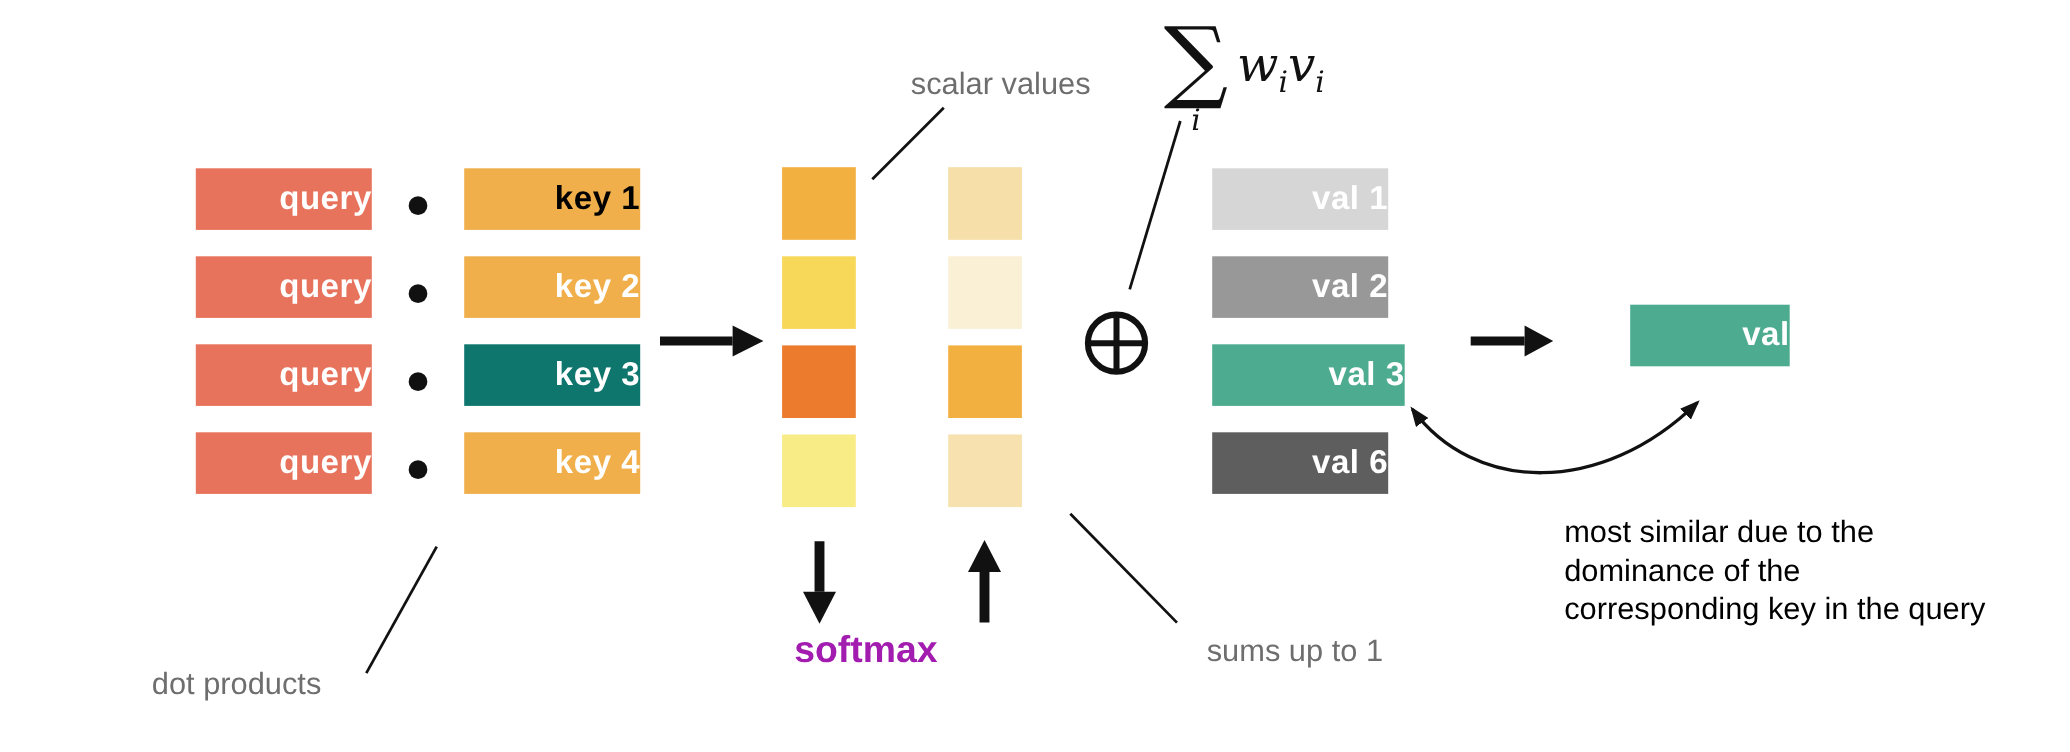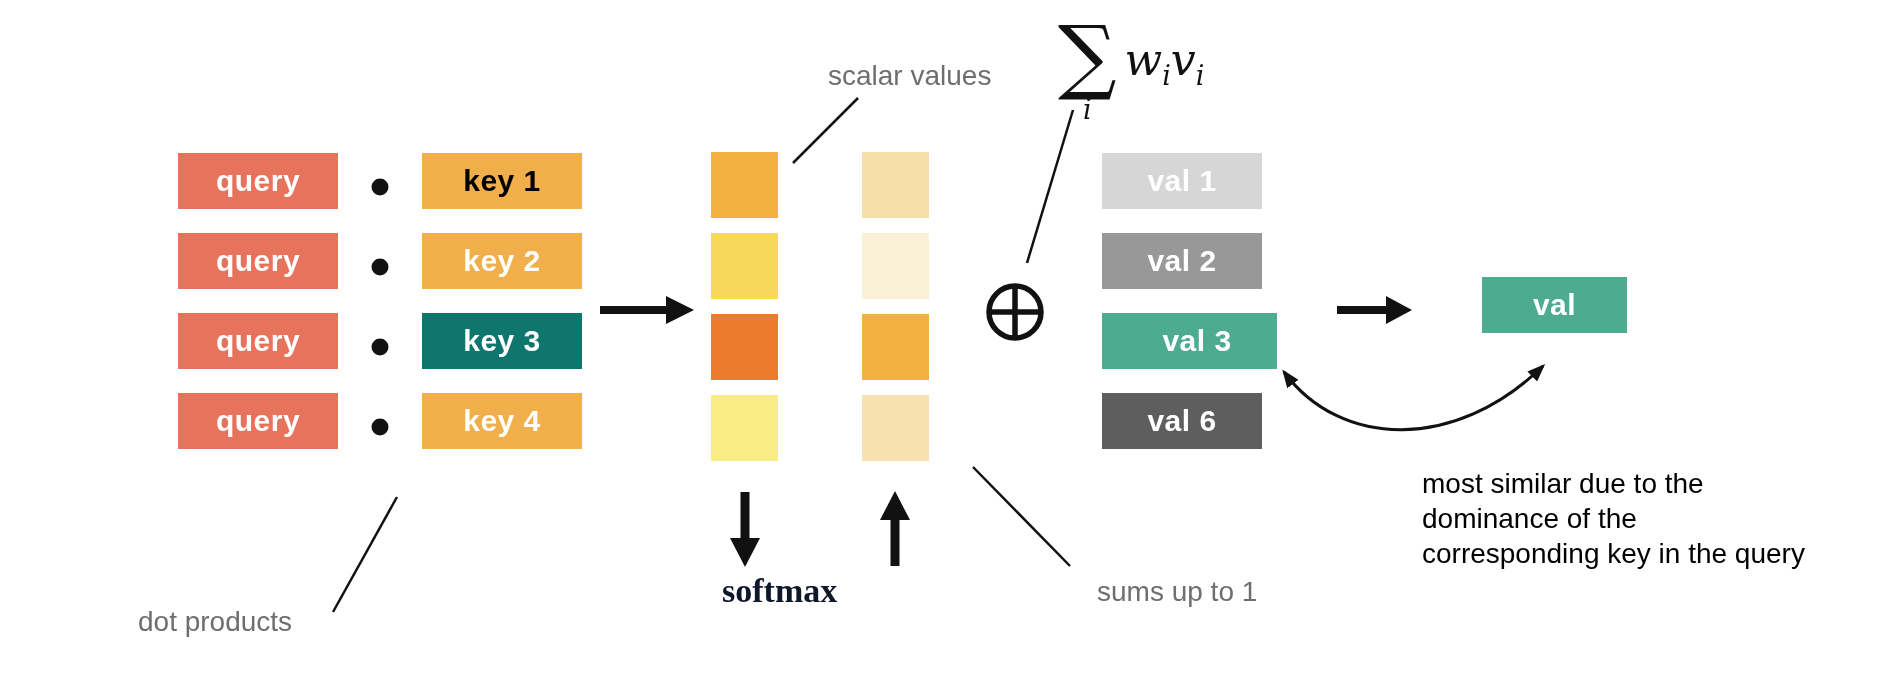--- a/index.html
+++ b/index.html
@@ -1,23 +1,23 @@
 <!DOCTYPE html>
 <html><head>
 <meta charset="utf-8">
 <style>
   html,body{margin:0;padding:0;}
   body{font-family:"Liberation Sans",sans-serif;background:#ffffff;}
   #canvas{position:relative;width:1882px;height:684px;background:#ffffff;overflow:hidden;}
-  .box{position:absolute;width:160px;height:56px;display:flex;align-items:center;justify-content:center;}
+  .box{position:absolute;width:160px;height:56px;display:flex;align-items:center;justify-content:flex-end;}
   .box span{color:#fff;font-weight:bold;font-size:30px;letter-spacing:.5px;}
   .sq{position:absolute;width:67px;height:66px;}
   .label{position:absolute;color:#6e6e6e;font-size:28px;white-space:nowrap;}
-  .softmax{position:absolute;font-family:Liberation Serif, serif;
-           font-weight:bold;font-size:34px;color:#0f172a;white-space:nowrap;}
+  .softmax{position:absolute;font-family:Liberation Sans, sans-serif;
+           font-weight:bold;font-size:34px;color:#a21caf;white-space:nowrap;}
   .note{position:absolute;color:#6e6e6e;font-size:28px;line-height:35px;white-space:nowrap;}
   .formula{position:absolute;display:flex;align-items:flex-start;color:#111;}
   .sigma-col{display:flex;flex-direction:column;align-items:center;}
   .sigma{font-family:"DejaVu Serif",serif;font-size:82px;line-height:72px;}
   .sigma-sub{font-family:"DejaVu Serif",serif;font-style:italic;font-size:27px;line-height:27px;margin-top:4px;}
   .terms{font-family:"DejaVu Serif",serif;font-style:italic;font-size:44px;margin:14px 16px 0 8px;}
   .terms sub{font-size:27px;font-style:italic;}
   #overlay{position:absolute;left:0;top:0;pointer-events:none;}
 </style>
 </head>

